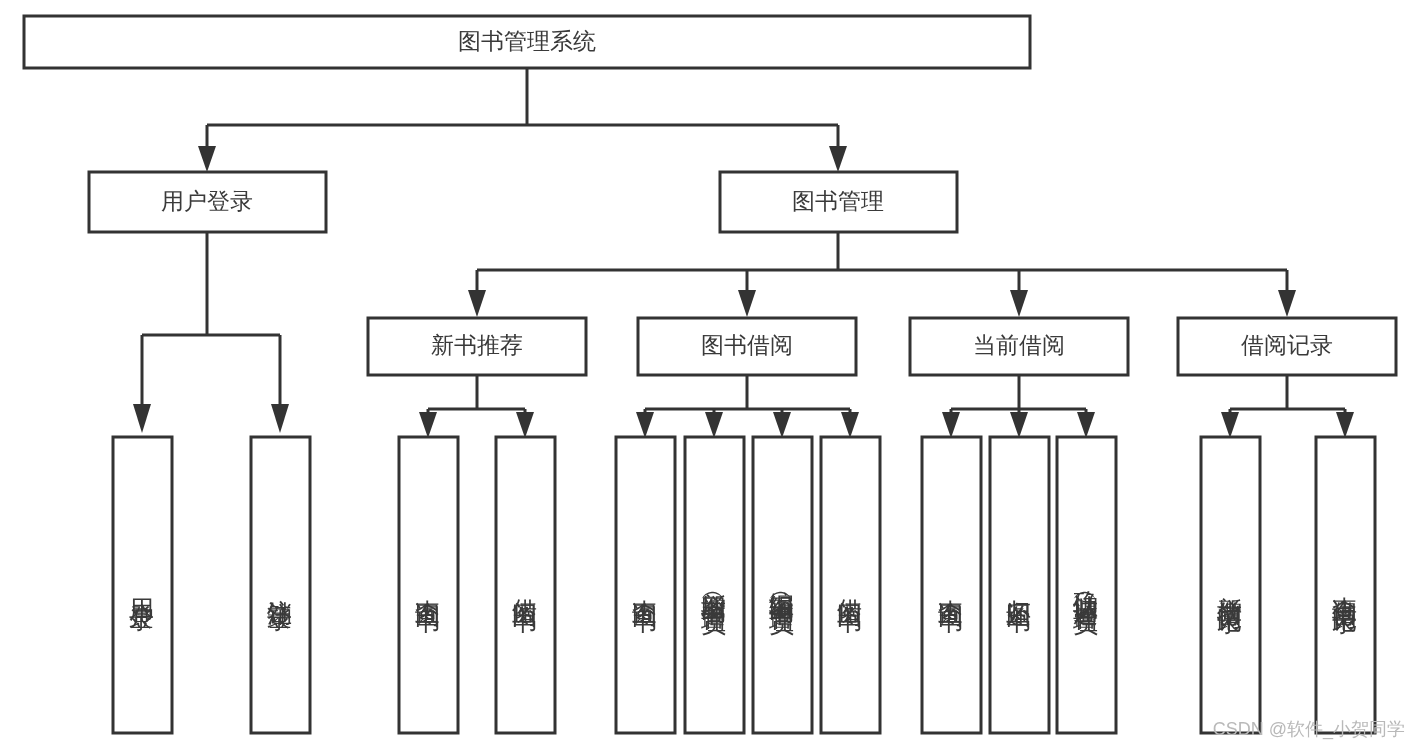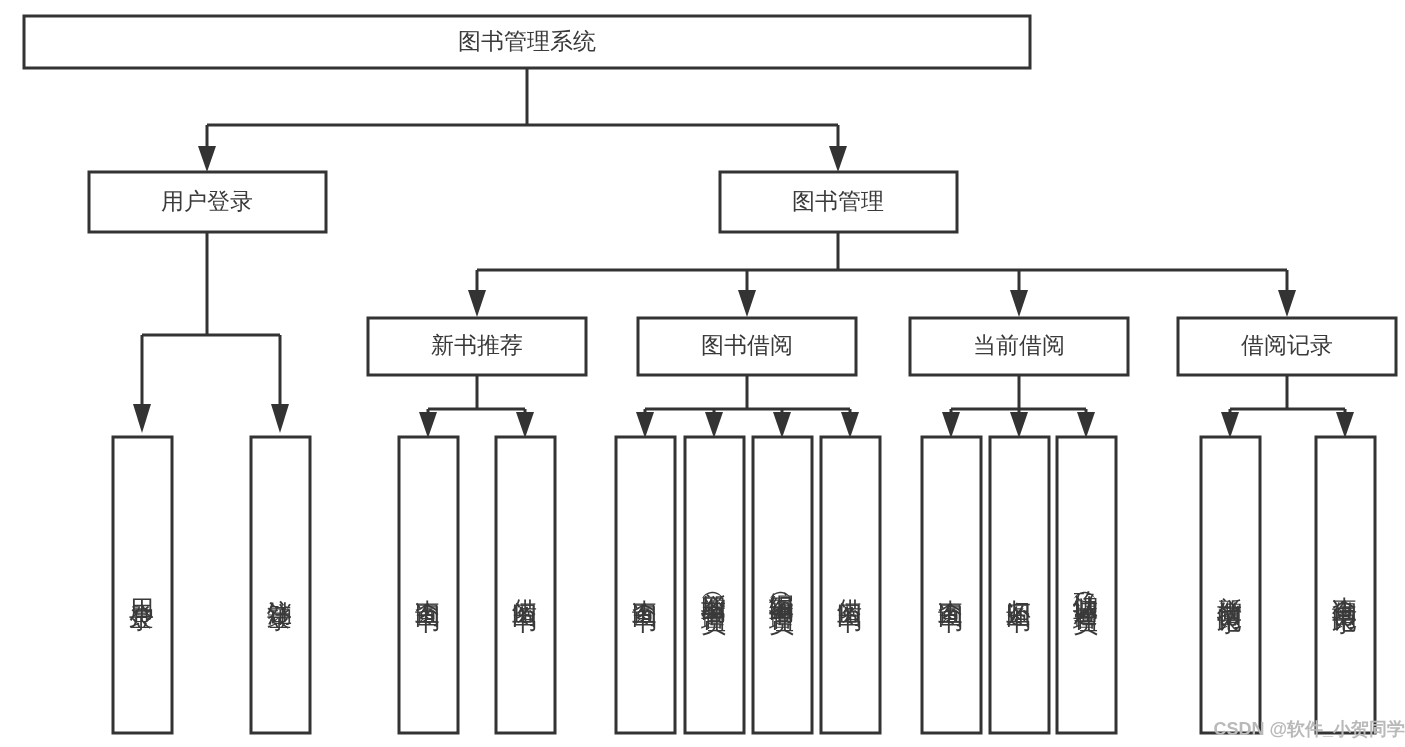--- a/index.html
+++ b/index.html
@@ -61,21 +61,20 @@
   }
   .watermark {
     position: absolute;
     right: 8px;
     bottom: 6px;
     font-family: "Liberation Sans", "DejaVu Sans", sans-serif;
     font-size: 18px;
     color: #b9b9b9;
     white-space: nowrap;
     user-select: none;
-    font-weight: bold;
   }
 </style>
 </head>
 <body>
 
 <div id="diagram-root">
   <svg class="diagram" viewBox="0 0 1405 747" xmlns="http://www.w3.org/2000/svg">
 
     <g>
       <path class="conn" d="M519,68 L519,125"></path>

